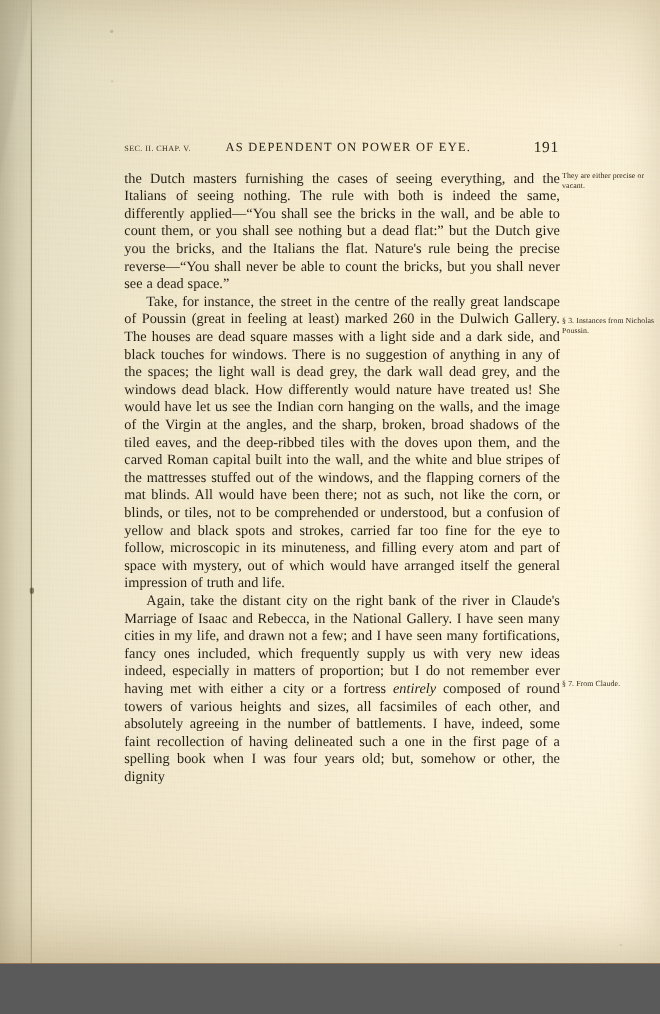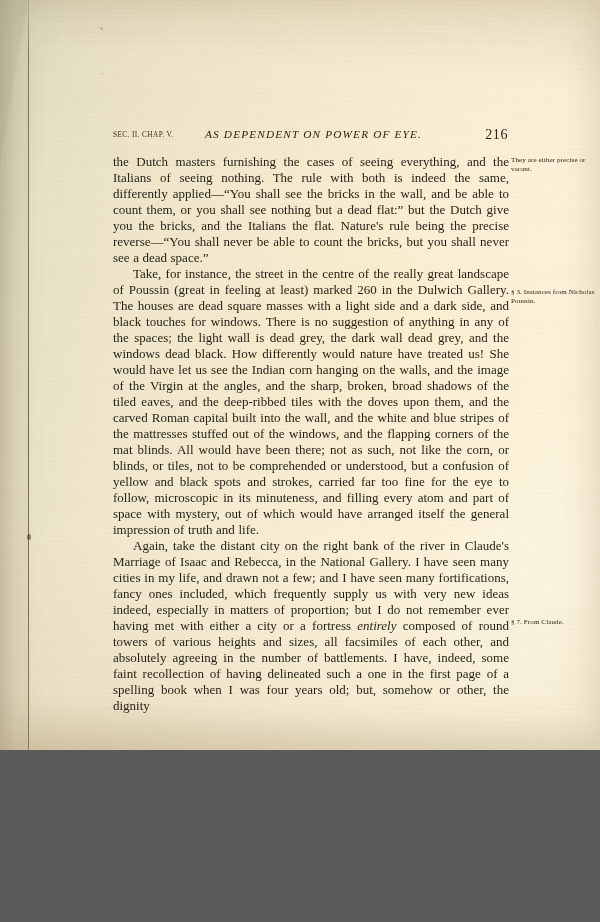--- a/index.html
+++ b/index.html
@@ -4,21 +4,21 @@
 <style>
   html, body {
     margin: 0;
     padding: 0;
     background: #5a5a5a;
   }
 
   .page {
     position: relative;
     width: 600px;
-    height: 750px;
+    height: 876px;
     overflow: hidden;
     background: #f97316;
     font-family: "Liberation Serif", "DejaVu Serif", serif;
     color: #2a2318;
   }
 
   
   .paper-base {
     position: absolute;
     inset: 0;
@@ -135,21 +135,20 @@
     color: #3a3124;
   }
   .rh-title {
     position: absolute;
     left: 92px;
     top: 0;
     font-size: 11.3px;
     letter-spacing: 1.15px;
     text-transform: uppercase;
     color: #2b2418;
-    font-style: italic;
   }
   .rh-folio {
     position: absolute;
     left: 362px;
     top: -1px;
     width: 33px;
     text-align: right;
     font-size: 14px;
     letter-spacing: 0.6px;
     color: #2b2418;
@@ -221,21 +220,21 @@
   <div class="speck" style="left:101px;top:73px;width:2px;height:2px;opacity:.7;"></div>
   <div class="speck" style="left:563px;top:858px;width:3px;height:2px;opacity:.45;"></div>
   <div class="speck" style="left:352px;top:903px;width:2px;height:2px;opacity:.4;"></div>
   <div class="speck" style="left:240px;top:884px;width:2px;height:2px;opacity:.35;"></div>
 
   <div class="content">
 
     <div class="running-head">
       <div class="rh-sec">Sec. II. Chap. V.</div>
       <div class="rh-title">As Dependent on Power of Eye.</div>
-      <div class="rh-folio">216</div>
+      <div class="rh-folio">191</div>
     </div>
 
     <div class="body-col">
       <p class="para">the Dutch masters furnishing the cases of seeing everything, and the Italians of seeing nothing.  The rule with both is indeed the same, differently applied—“You shall see the bricks in the wall, and be able to count them, or you shall see nothing but a dead flat:” but the Dutch give you the bricks, and the Italians the flat. Nature's rule being the precise reverse—“You shall never be able to count the bricks, but you shall never see a dead space.”</p>
       <p class="para indent">Take, for instance, the street in the centre of the really great landscape of Poussin (great in feeling at least) marked 260 in the Dulwich Gallery.  The houses are dead square masses with a light side and a dark side, and black touches for windows.  There is no suggestion of anything in any of the spaces; the light wall is dead grey, the dark wall dead grey, and the windows dead black.  How differently would nature have treated us!  She would have let us see the Indian corn hanging on the walls, and the image of the Virgin at the angles, and the sharp, broken, broad shadows of the tiled eaves, and the deep-ribbed tiles with the doves upon them, and the carved Roman capital built into the wall, and the white and blue stripes of the mattresses stuffed out of the windows, and the flapping corners of the mat blinds.  All would have been there; not as such, not like the corn, or blinds, or tiles, not to be comprehended or understood, but a confusion of yellow and black spots and strokes, carried far too fine for the eye to follow, microscopic in its minuteness, and filling every atom and part of space with mystery, out of which would have arranged itself the general impression of truth and life.</p>
       <p class="para indent">
         <span>Again, take the distant city on the right bank of the river in Claude's Marriage of Isaac and Rebecca, in the National Gallery. I have seen many cities in my life, and drawn not a few; and I have seen many fortifications, fancy ones included, which frequently supply us with very new ideas indeed, especially in matters of proportion; but I do not remember ever having met with either a city or a fortress </span><em>entirely</em><span> composed of round towers of various heights and sizes, all facsimiles of each other, and absolutely agreeing in the number of battlements.  I have, indeed, some faint recollection of having delineated such a one in the first page of a spelling book when I was four years old; but, somehow or other, the dignity</span>
       </p>
     </div>
 

